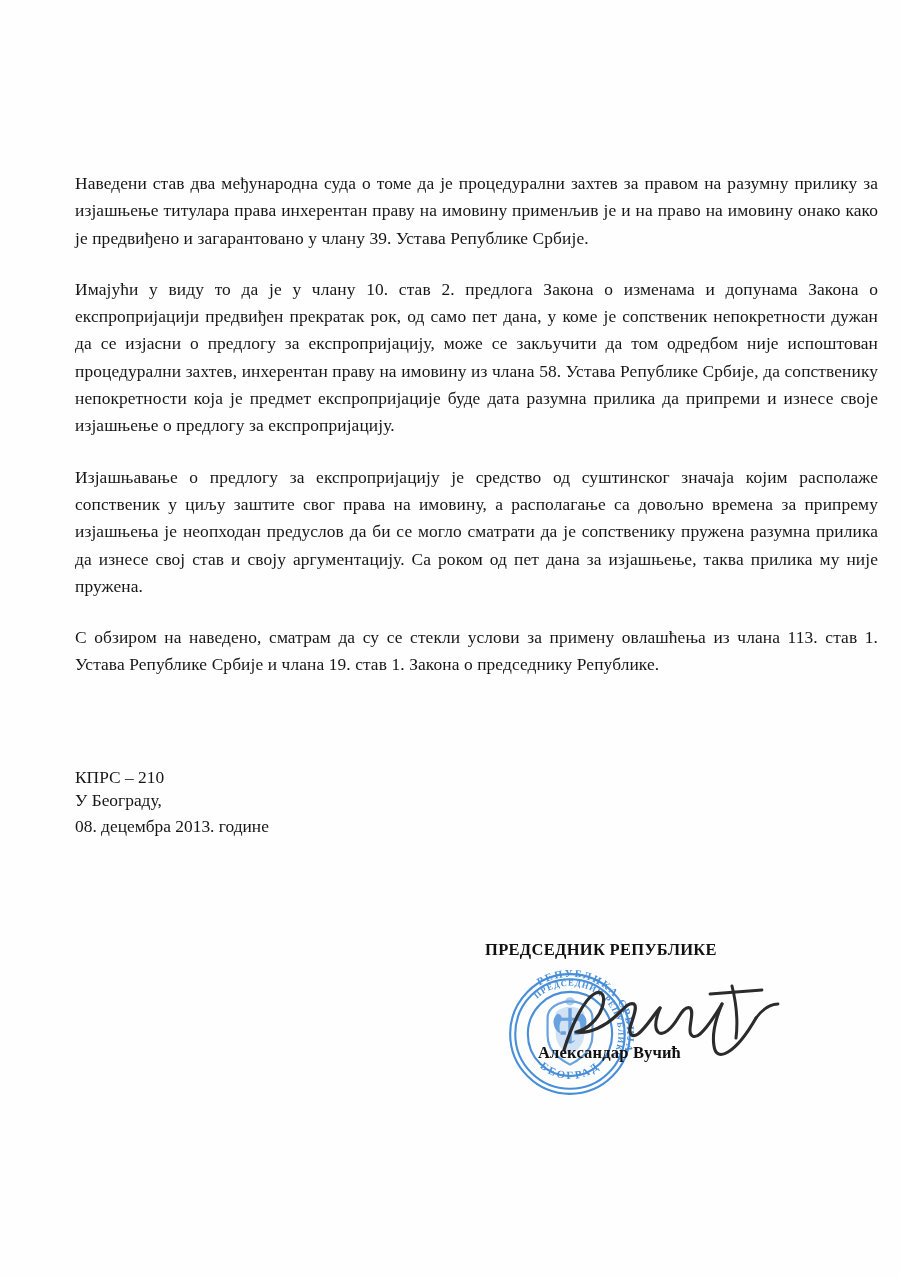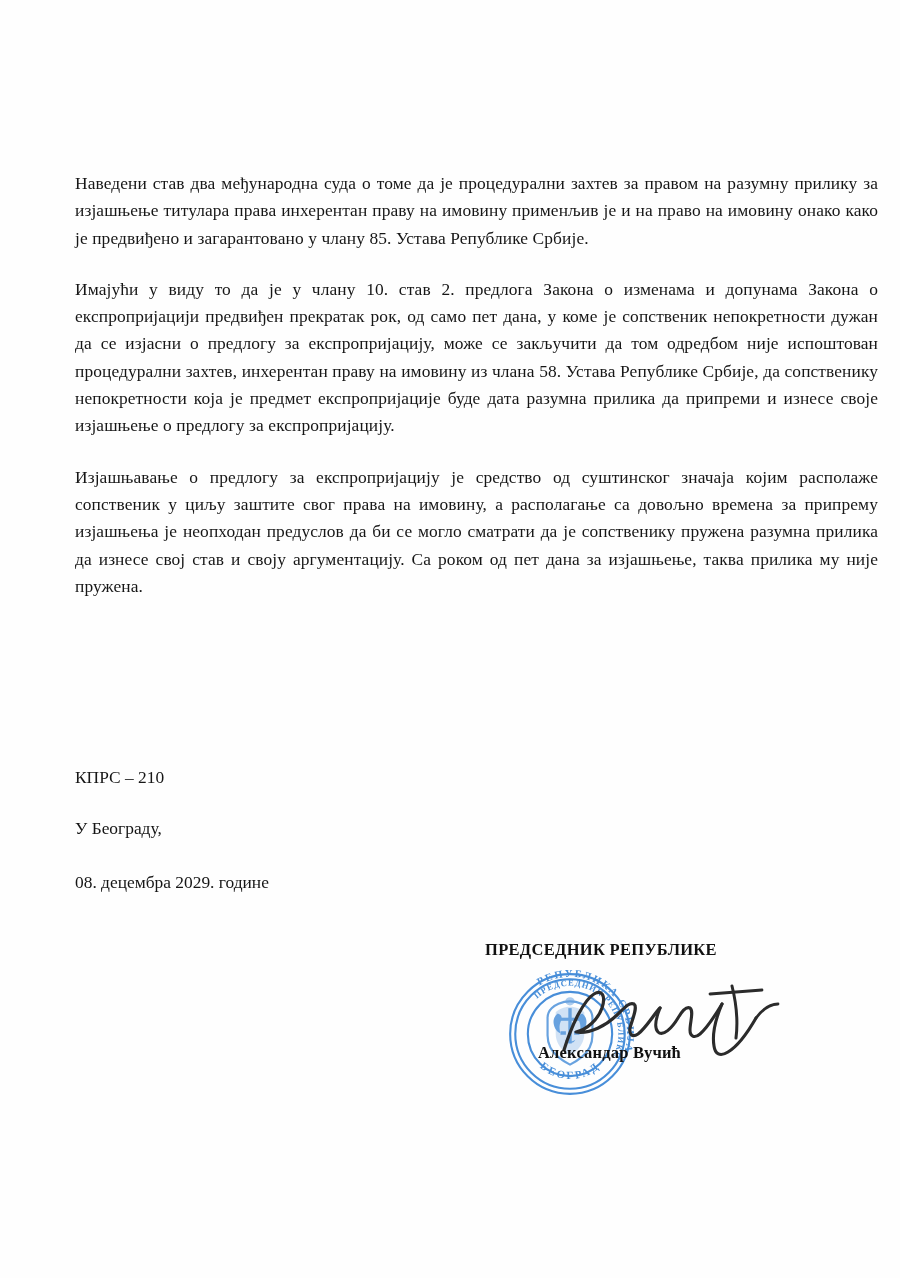--- a/index.html
+++ b/index.html
@@ -54,21 +54,20 @@
   .place-block {
     position: absolute;
     left: 75px;
     top: 788px;
     font-size: 17.4px;
     line-height: 25.5px;
     color: #161616;
   }
   .place-line {
     white-space: nowrap;
-    margin-top: 28px;
   }
 
   
   .signature-zone {
     position: absolute;
     left: 470px;
     top: 940px;
     width: 330px;
     height: 160px;
   }
@@ -118,30 +117,31 @@
     pointer-events: none;
   }
   .handwriting svg { display: block; width: 100%; height: 100%; }
 </style>
 </head>
 <body>
 
 <div class="page">
 
   <div class="content">
-    <p class="para">Наведени став два међународна суда о томе да је процедурални захтев за правом на разумну прилику за изјашњење титулара права инхерентан праву на имовину применљив је и на право на имовину онако како је предвиђено и загарантовано у члану 85. Устава Републике Србије.</p>
+    <p class="para">Наведени став два међународна суда о томе да је процедурални захтев за правом на разумну прилику за изјашњење титулара права инхерентан праву на имовину применљив је и на право на имовину онако како је предвиђено и загарантовано у члану 39. Устава Републике Србије.</p>
     <p class="para">Имајући у виду то да је у члану 10. став 2. предлога Закона о изменама и допунама Закона о експропријацији предвиђен прекратак рок, од само пет дана, у коме је сопственик непокретности дужан да се изјасни о предлогу за експропријацију, може се закључити да том одредбом није испоштован процедурални захтев, инхерентан праву на имовину из члана 58. Устава Републике Србије, да сопственику непокретности која је предмет експропријације буде дата разумна прилика да припреми и изнесе своје изјашњење о предлогу за експропријацију.</p>
     <p class="para">Изјашњавање о предлогу за експропријацију је средство од суштинског значаја којим располаже сопственик у циљу заштите свог права на имовину, а располагање са довољно времена за припрему изјашњења је неопходан предуслов да би се могло сматрати да је сопственику пружена разумна прилика да изнесе свој став и своју аргументацију. Са роком од пет дана за изјашњење, таква прилика му није пружена.</p>
+    <p class="para last-para">С обзиром на наведено, сматрам да су се стекли услови за примену овлашћења из члана 113. став 1. Устава Републике Србије и члана 19. став 1. Закона о председнику Републике.</p>
   </div>
 
   <div class="ref-block">КПРС – 210</div>
 
   <div class="place-block">
     <div class="place-line">У Београду,</div>
-    <div class="place-line">08. децембра 2029. године</div>
+    <div class="place-line">08. децембра 2013. године</div>
   </div>
 
   <div class="signature-zone">
 
     <div class="sig-title">ПРЕДСЕДНИК РЕПУБЛИКЕ</div>
 
     <div class="seal">
       <svg viewBox="0 0 200 200" xmlns="http://www.w3.org/2000/svg" aria-hidden="true">
         <defs>
           <path id="ringOuter" d="M100,100 m-84,0 a84,84 0 1,1 168,0 a84,84 0 1,1 -168,0"></path>

